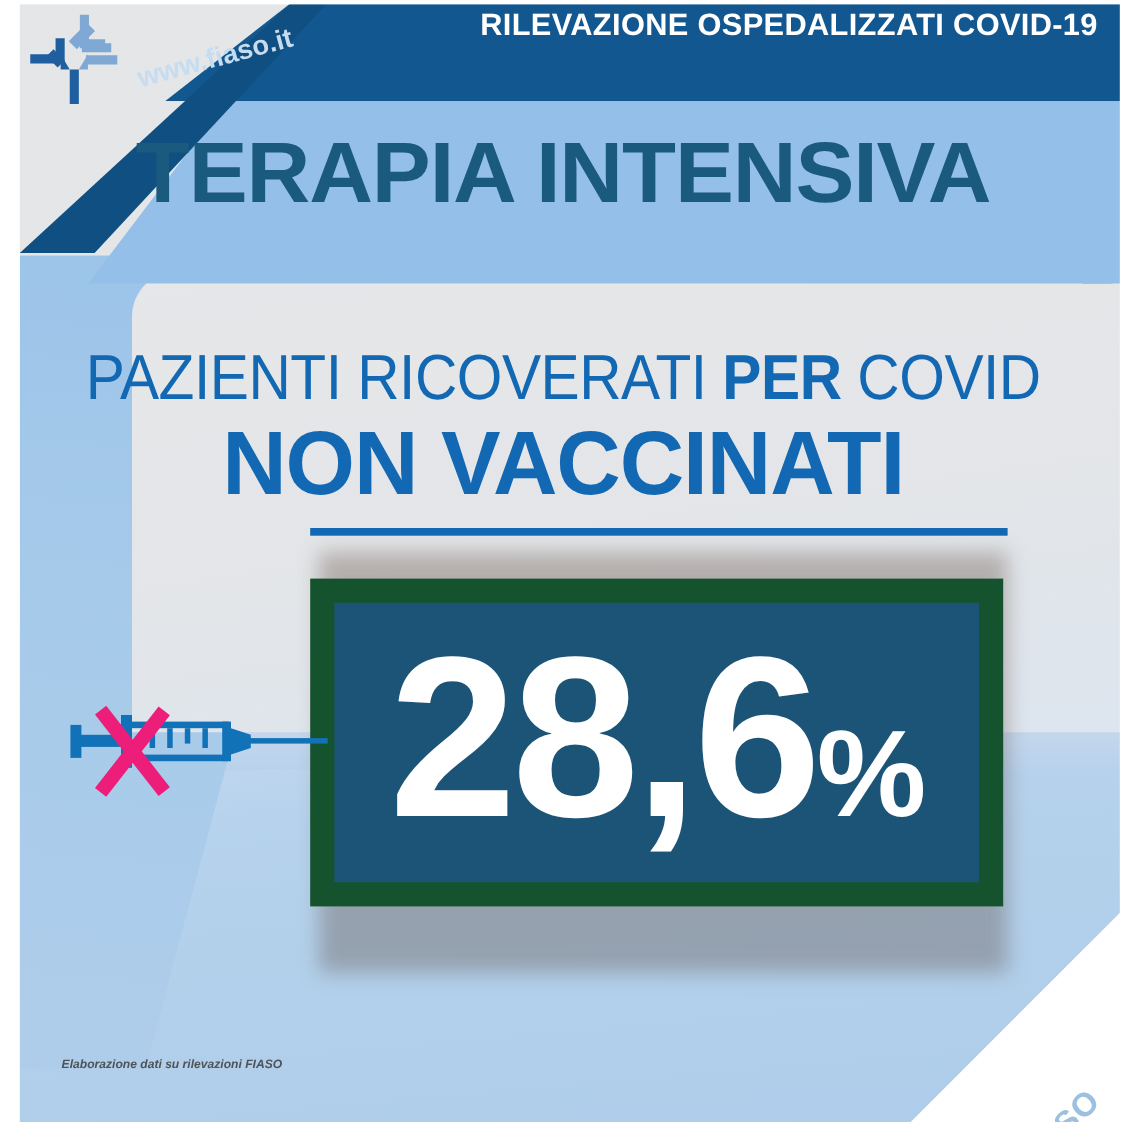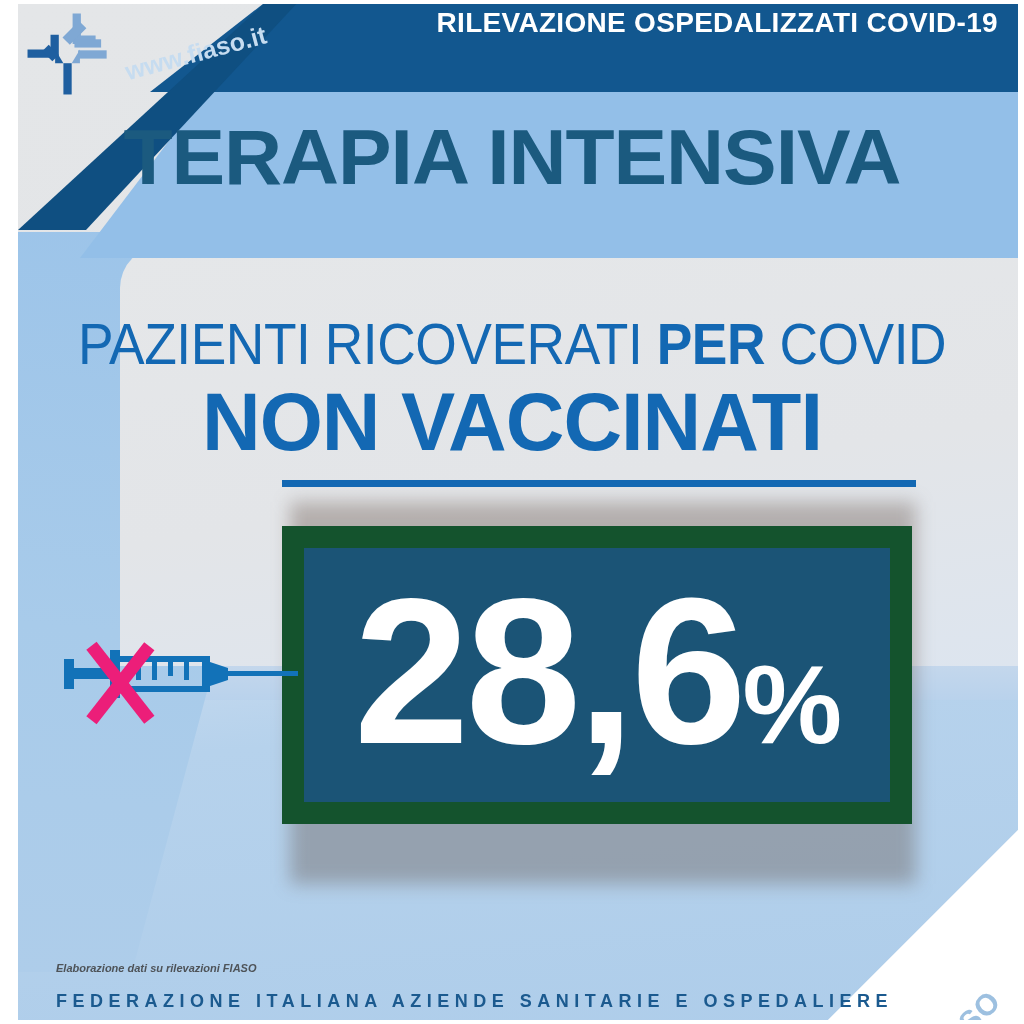--- a/index.html
+++ b/index.html
@@ -406,20 +406,19 @@
   <div class="stat-box">
     <div class="stat-inner">
       <div class="stat-value"><span>28,6</span><span class="pct">%</span></div>
     </div>
   </div>
 
   <div class="footer-corner-edge"></div>
   <div class="footer-corner"></div>
   <div class="foot-mark">FIASO</div>
   <div class="foot-small">Elaborazione dati su rilevazioni FIASO</div>
-  <div class="foot-big">FEDERAZIONE ITALIANA AZIENDE SANITARIE E OSPEDALIERE</div>
 
   <div class="edge-left"></div>
   <div class="edge-right"></div>
   <div class="edge-top"></div>
   <div class="edge-bottom"></div>
 
 </div>
 
 </body></html>

